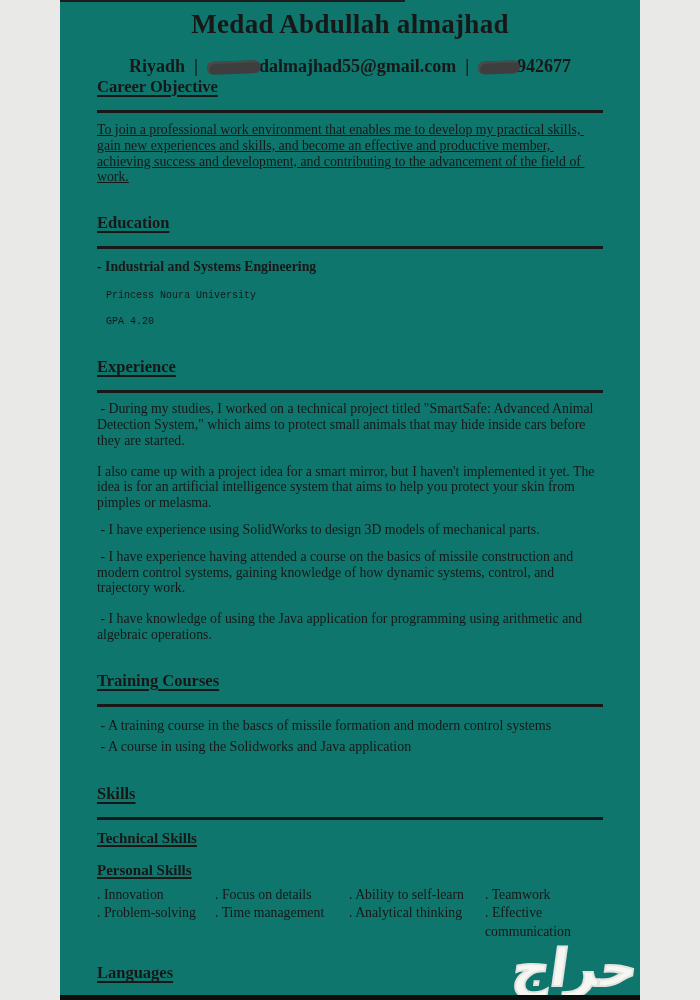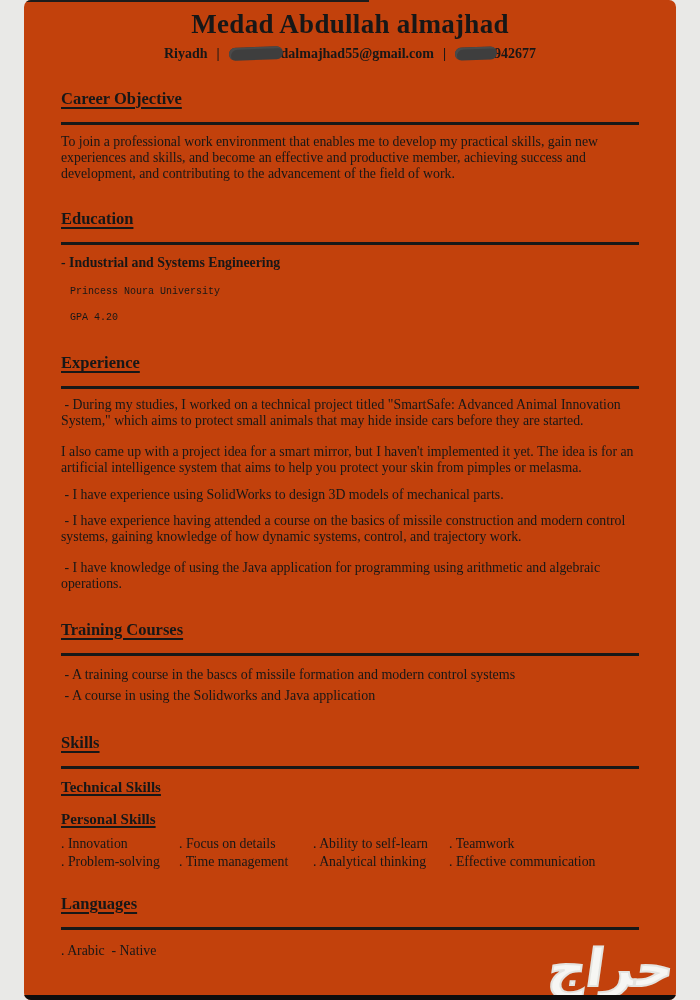--- a/index.html
+++ b/index.html
@@ -1,63 +1,62 @@
 <!DOCTYPE html>
 <html><head>
 <meta charset="utf-8">
 <style>
   html,body { margin:0; padding:0; }
   body { background:#e9e9e7; }
   .page {
     position:relative;
-    width:652px; height:1000px;
+    width:580px; height:1000px;
     margin:0 auto;
-    background:#c2410c;
+    background:#0f766e;
     font-family:"Liberation Serif","DejaVu Serif",serif;
     color:#171717;
     overflow:hidden;
     box-sizing:border-box;
-    border-radius:7px;
   }
   .topline {
     position:absolute; top:0; left:0;
     width:345px; height:2px; background:#1c1c1c;
   }
   .bottombar {
     position:absolute; bottom:0; left:0;
     width:700px; height:5px; background:#0d0d0d;
   }
   .content { padding:0 37px; position:relative; }
 
   .name {
     margin:9px 0 0; text-align:center;
     font-size:27px; font-weight:bold; letter-spacing:.3px;
   }
   .contact {
-    margin-top:6px; text-align:center;
-    font-weight:bold; font-size:14px;
+    margin-top:16px; text-align:center;
+    font-weight:bold; font-size:18px;
   }
   .contact .sep { margin:0 9px; font-weight:bold; }
   .redact {
     display:inline-block; vertical-align:-2px;
     background:#3e3e3e; border-radius:7px;
     height:13px; transform:rotate(-2deg);
     box-shadow:2px 2px 0 #4a4a4a inset;
   }
   .redact-email { width:54px; margin-right:-2px; }
   .redact-phone { width:42px; margin-right:-3px; }
 
   section h2 {
     margin:0; font-size:16.5px; font-weight:bold;
     text-decoration:underline; text-decoration-thickness:2px; text-underline-offset:3px;
   }
   .rule { height:3px; background:#181818; margin-top:13px; }
 
-  .sec-objective { margin-top:27px; }
-  .sec-objective p { margin:9px 0 0; font-size:13.8px; line-height:15.8px; white-space:pre-wrap; }
+  .sec-objective { }
+  .sec-objective p { margin:9px 0 0; font-size:13.8px; line-height:15.8px; white-space:pre-wrap;text-decoration:underline; }
 
   .sec-education { margin-top:28px; }
   .edu-degree { margin:10px 0 8px; font-size:13.8px; font-weight:bold; white-space:pre-wrap; }
   .edu-university, .edu-gpa { margin:15px 0 0 9px; font-size:10px; white-space:pre-wrap;font-family:Liberation Mono, monospace; }
 
   .sec-experience { margin-top:30px; }
   .sec-experience p { margin:11px 0 0; font-size:13.8px; line-height:15.8px; white-space:pre-wrap; }
   .sec-experience p.first { margin-top:8px; }
   .sec-experience p.sp { margin-top:15px; }
 
@@ -117,21 +116,21 @@
       <h2>Education</h2>
       <div class="rule"></div>
       <p class="edu-degree">- Industrial and Systems Engineering</p>
       <p class="edu-university">Princess Noura University</p>
       <p class="edu-gpa">GPA 4.20</p>
     </section>
 
     <section class="sec-experience">
       <h2>Experience</h2>
       <div class="rule"></div>
-      <p class="first"> - During my studies, I worked on a technical project titled "SmartSafe: Advanced Animal Innovation System," which aims to protect small animals that may hide inside cars before they are started.</p>
+      <p class="first"> - During my studies, I worked on a technical project titled "SmartSafe: Advanced Animal Detection System," which aims to protect small animals that may hide inside cars before they are started.</p>
       <p class="sp">I also came up with a project idea for a smart mirror, but I haven't implemented it yet. The idea is for an artificial intelligence system that aims to help you protect your skin from pimples or melasma.</p>
       <p> - I have experience using SolidWorks to design 3D models of mechanical parts.</p>
       <p> - I have experience having attended a course on the basics of missile construction and modern control systems, gaining knowledge of how dynamic systems, control, and trajectory work.</p>
       <p class="sp"> - I have knowledge of using the Java application for programming using arithmetic and algebraic operations.</p>
     </section>
 
     <section class="sec-training">
       <h2>Training Courses</h2>
       <div class="rule"></div>
       <ul class="plainlist">

